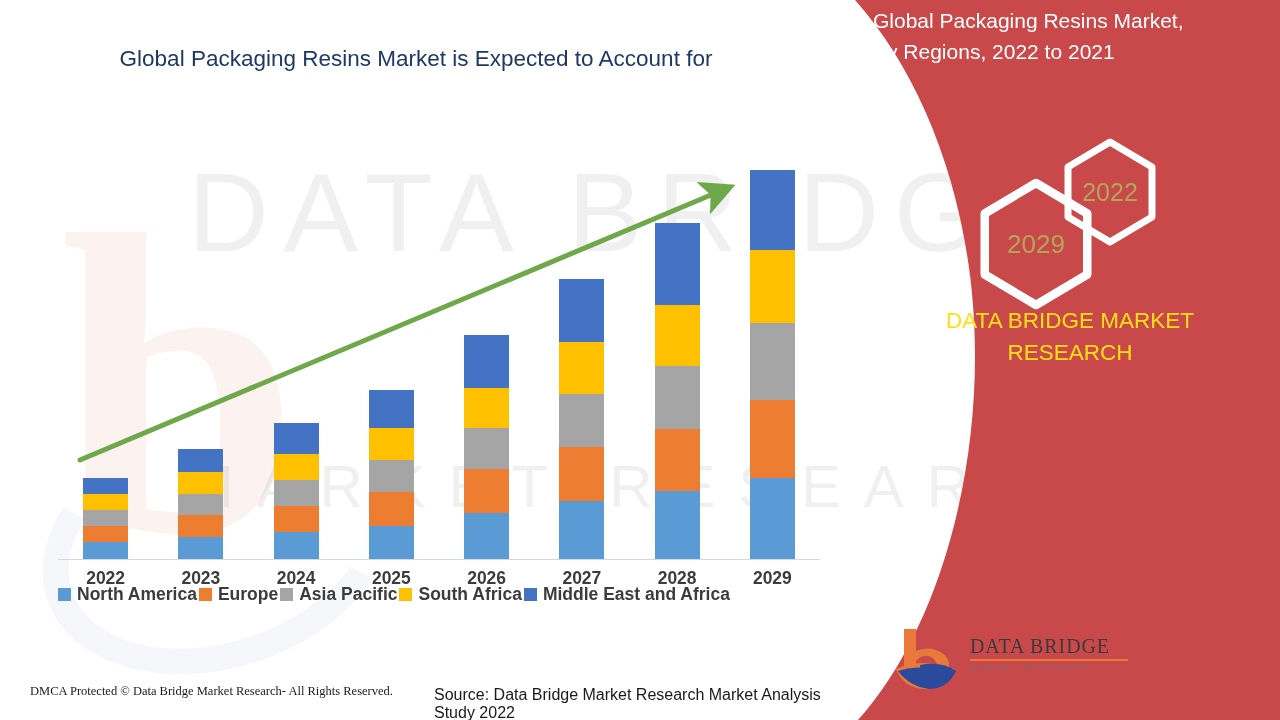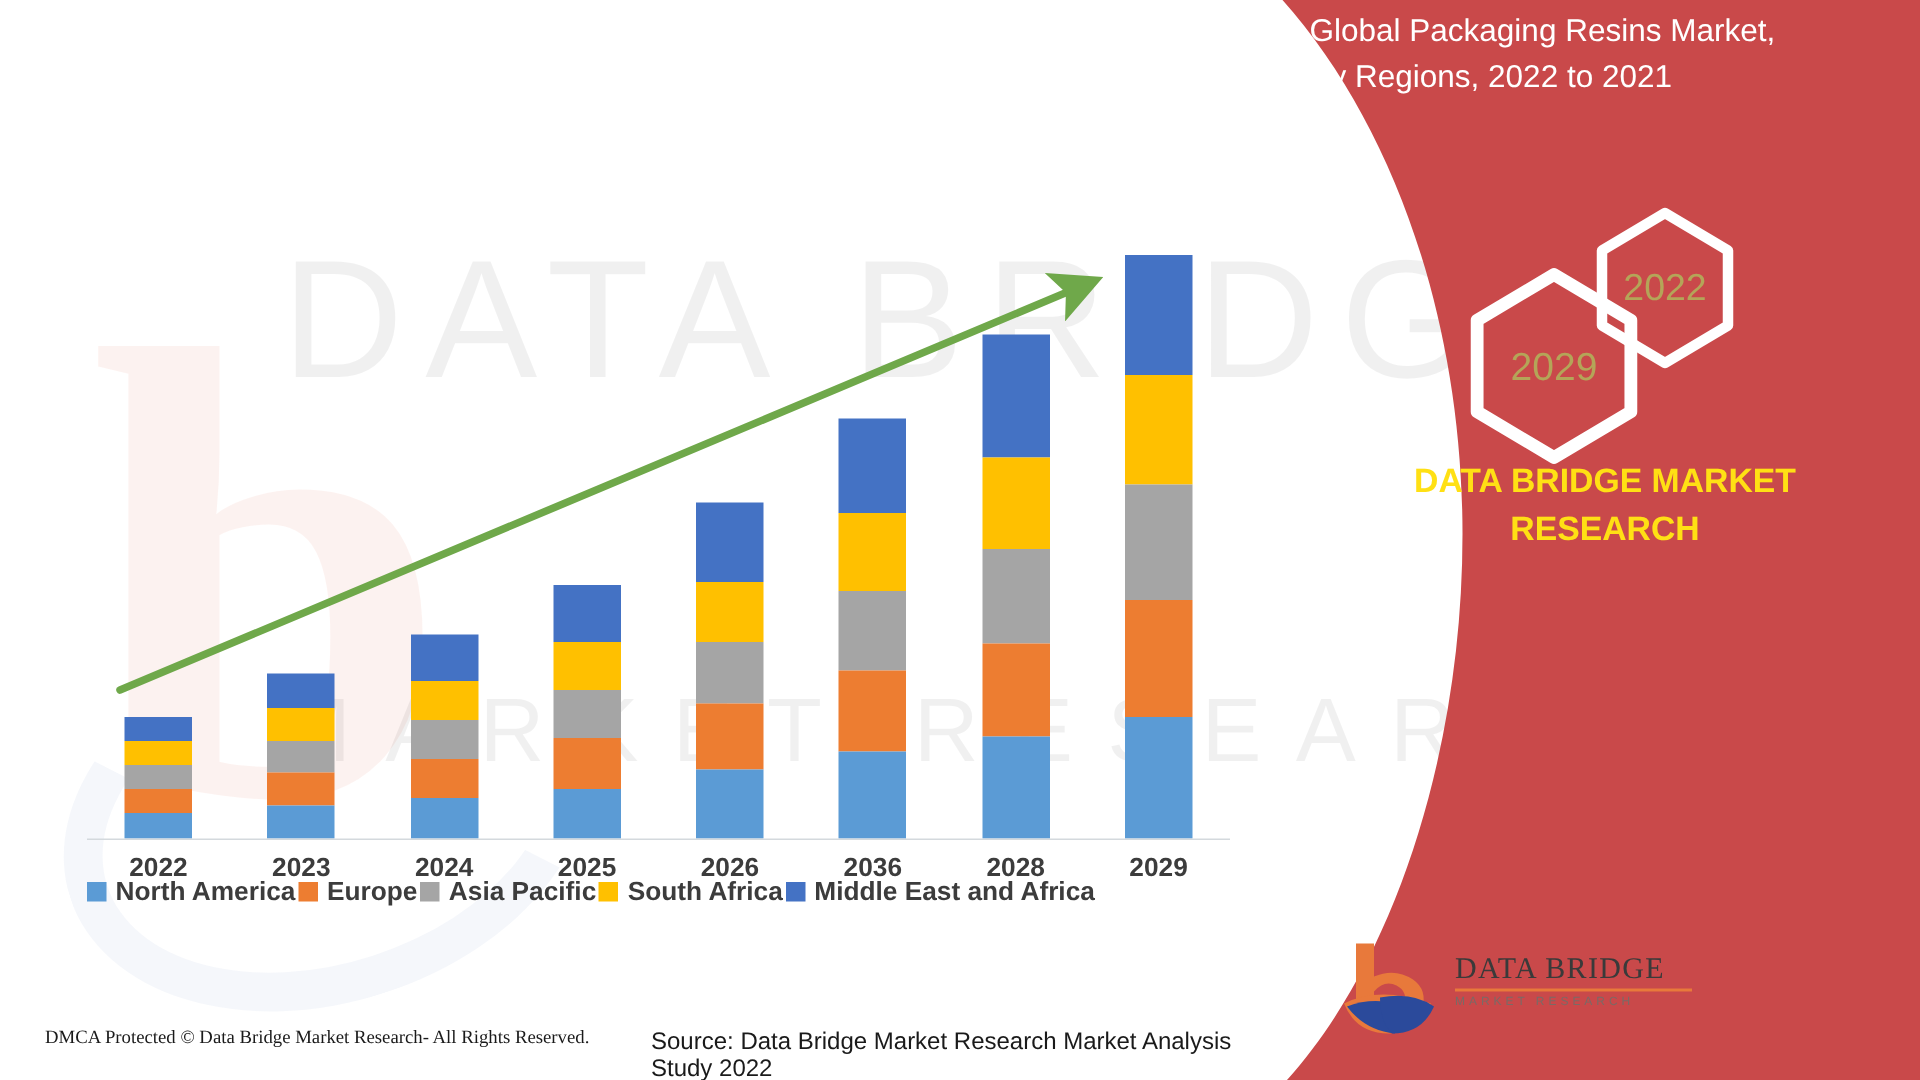--- a/index.html
+++ b/index.html
@@ -107,21 +107,21 @@
   .hex-2022 { left:105px; top:0px; width:100px; height:108px; }
   .hex-2022 .hex-label { font-size:25px; }
   .hex-2029 { left:20px; top:40px; width:122px; height:132px; }
   .hex-2029 .hex-label { font-size:26px; }
 
   .brand {
     position:absolute; left:10px; top:305px; width:410px;
     text-align:center; color:#FFE014;
     font-size:22.5px; line-height:32px; font-weight:400;
   }
-  .brand .ln { display:block;font-weight:bold; }
+  .brand .ln { display:block; }
 
   .logo { position:absolute; left:35px; top:625px; width:245px; height:70px; }
   .logo-mark { position:absolute; left:0; top:0; width:80px; height:68px; }
   .logo-text { position:absolute; left:80px; top:10px; width:165px; }
   .logo-name {
     font-family:"Liberation Serif", serif;
     font-size:20px; letter-spacing:.045em; color:#3a3a3a; white-space:nowrap;
   }
   .logo-rule { height:1.5px; background:#E8793B; margin:1px 0 2px 0; width:158px; }
   .logo-sub {
@@ -137,20 +137,21 @@
   <div class="wm-layer">
     <div class="wm-b">b</div>
     <div class="wm-swoosh"></div>
     <div class="wm-text wm-top">DATA BRIDGE</div>
     <div class="wm-text wm-bot">MARKET RESEARCH</div>
   </div>
 
   <div class="left-pane">
 
     <div class="chart-title">
+      <span class="ln">Global Packaging Resins Market is Expected to Account for</span>
     </div>
 
     <div class="chart">
       <div class="plot">
         <div class="bars" id="bars">
             <div class="bar-slot">
               <div class="bar">
                 <div class="seg" style="height: 16.727px; background: rgb(91, 155, 213);"></div>
                 <div class="seg" style="height: 16.727px; background: rgb(237, 125, 49);"></div>
                 <div class="seg" style="height: 15.56px; background: rgb(165, 165, 165);"></div>
@@ -233,21 +234,21 @@
         </svg>
       </div>
     </div>
 
     <div class="xaxis" id="xaxis">
         <div class="xtick">2022</div>
         <div class="xtick">2023</div>
         <div class="xtick">2024</div>
         <div class="xtick">2025</div>
         <div class="xtick">2026</div>
-        <div class="xtick">2036</div>
+        <div class="xtick">2027</div>
         <div class="xtick">2028</div>
         <div class="xtick">2029</div>
       </div>
 
     <div class="legend" id="legend">
         <div class="lg-item">
           <span class="lg-swatch" style="background: rgb(91, 155, 213);"></span>
           <span class="lg-label">North America</span>
         </div>
         <div class="lg-item">

